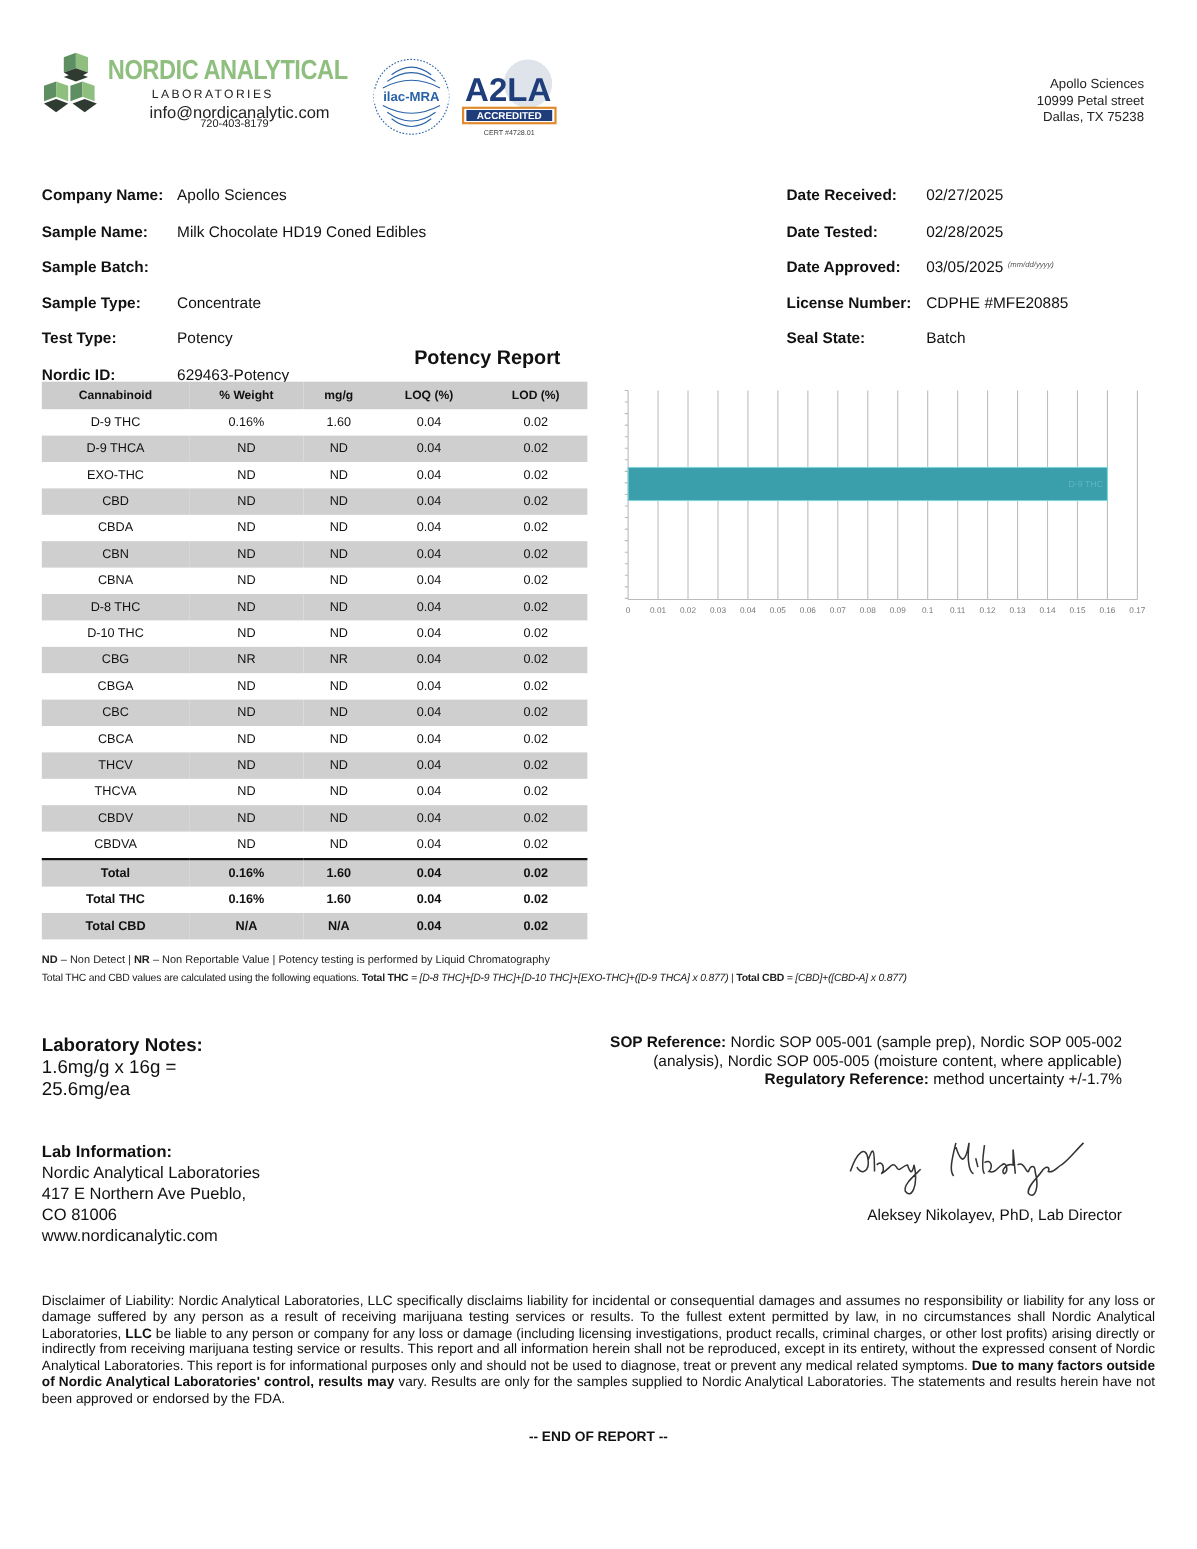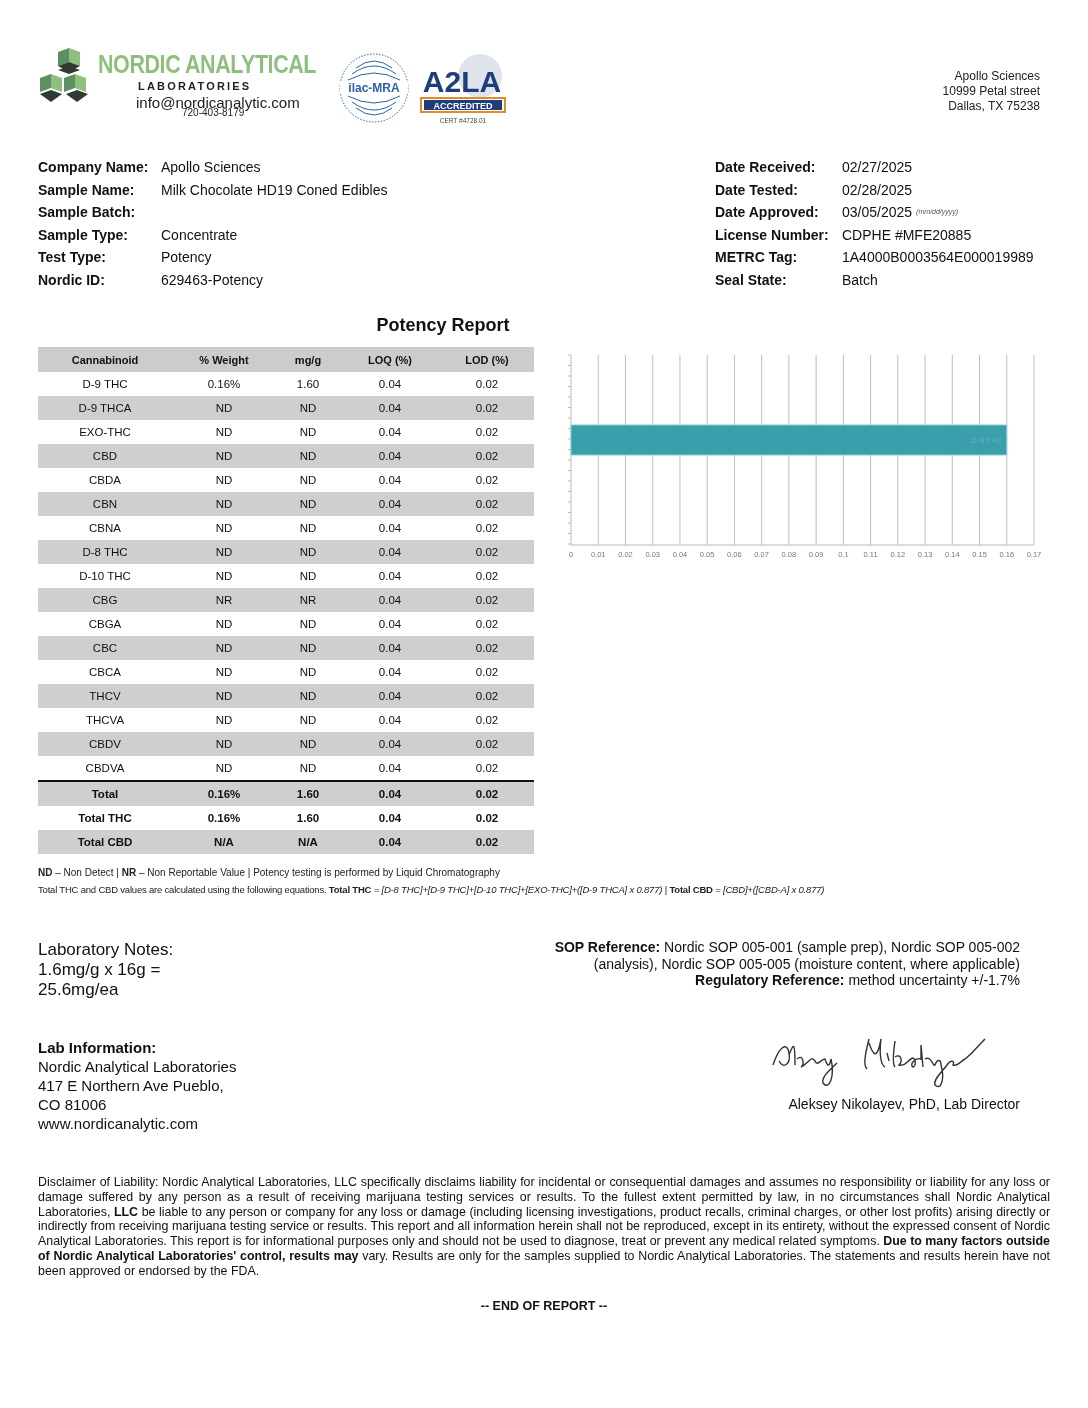--- a/index.html
+++ b/index.html
@@ -3,32 +3,32 @@
 <meta charset="utf-8">
 <style>
   html, body { margin: 0; padding: 0; background: #ffffff; }
   body { width: 1088px; height: 1408px; position: relative; font-family: "Liberation Sans", sans-serif; color: #111; overflow: hidden; }
   .abs { position: absolute; }
 
   
   #logo { left: 38px; top: 48px; width: 250px; height: 72px; }
   #logo svg { position: absolute; left: 0; top: 0; }
   #logo .brand { position: absolute; left: 60px; top: 2px; font-family: "Liberation Sans", sans-serif; font-weight: bold; font-size: 25px; color: #8fbf7f; letter-spacing: -0.5px; transform: scaleX(0.86); transform-origin: left top; white-space: nowrap; }
-  #logo .sub { position: absolute; left: 100px; top: 32px; font-size: 11px; letter-spacing: 2.2px; color: #222; font-weight: bold; }
+  #logo .sub { position: absolute; left: 100px; top: 32px; font-size: 11px; letter-spacing: 2.2px; color: #222; font-weight: normal; }
   #logo .email { position: absolute; left: 98px; top: 46px; font-size: 15px; color: #222; }
   #logo .phone { position: absolute; left: 122px; top: 59px; font-size: 10px; color: #222; margin-left: 22px; }
 
   #ilac { left: 338px; top: 52px; width: 72px; height: 72px; }
   #a2la { left: 418px; top: 52px; width: 92px; height: 76px; }
 
   #client-address { right: 48px; top: 69px; text-align: right; font-size: 12px; line-height: 15px; color: #222; }
 
   
   .info { font-size: 14px; line-height: 22.6px; }
-  .info .row { display: flex; white-space: nowrap; }
+  .info .row { display: flex; white-space: nowrap; margin-top: 10px; }
   .info .lbl { font-weight: bold; }
   #info-left { left: 38px; top: 156px; }
   #info-left .lbl { width: 123px; }
   #info-right { left: 715px; top: 156px; }
   #info-right .lbl { width: 127px; }
   .tiny-note { font-size: 7px; font-style: italic; color: #555; margin-left: 4px; vertical-align: 1px; }
 
   #report-title { left: 0; width: 886px; top: 315px; text-align: center; font-size: 18px; font-weight: bold; }
 
   
@@ -43,21 +43,21 @@
   
   #chart { left: 556px; top: 345px; width: 490px; height: 220px; }
 
   
   #footnote-1 { left: 38px; top: 867px; font-size: 10px; color: #222; white-space: nowrap; }
   #footnote-2 { left: 38px; top: 884px; font-size: 9.5px; color: #222; white-space: nowrap; letter-spacing: -0.2px; }
   .eq { font-style: italic; }
 
   
   #lab-notes { left: 38px; top: 940px; font-size: 17px; line-height: 20px; }
-  #lab-notes .head { font-weight: normal; }
+  #lab-notes .head { font-weight: bold; }
   #sop { right: 68px; top: 939px; width: 520px; text-align: right; font-size: 14px; line-height: 16.5px; }
   #sop b { font-weight: bold; }
 
   #lab-info { left: 38px; top: 1038px; font-size: 15px; line-height: 19px; }
   #lab-info .head { font-weight: bold; }
 
   #signature { left: 765px; top: 1025px; width: 260px; height: 72px; }
   #signer { right: 68px; top: 1096px; font-size: 14px; }
 
   #disclaimer { left: 38px; top: 1175px; width: 1012px; font-size: 12.4px; line-height: 14.8px; text-align: justify; color: #111; }
@@ -156,24 +156,20 @@
       <span>02/28/2025</span>
     </div>
   <div class="row">
       <span class="lbl">Date Approved:</span>
       <span>03/05/2025</span>
       <span class="tiny-note">(mm/dd/yyyy)</span>
     </div>
   <div class="row">
       <span class="lbl">License Number:</span>
       <span>CDPHE #MFE20885</span>
-    </div>
-  <div class="row">
-      <span class="lbl">METRC Tag:</span>
-      <span>1A4000B0003564E000019989</span>
     </div>
   <div class="row">
       <span class="lbl">Seal State:</span>
       <span>Batch</span>
     </div>
 </div>
 
 <div id="report-title" class="abs">Potency Report</div>
 
 <table id="potency-table" class="abs">

